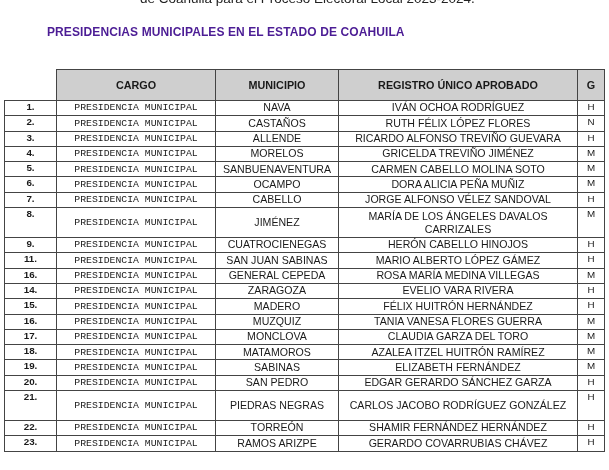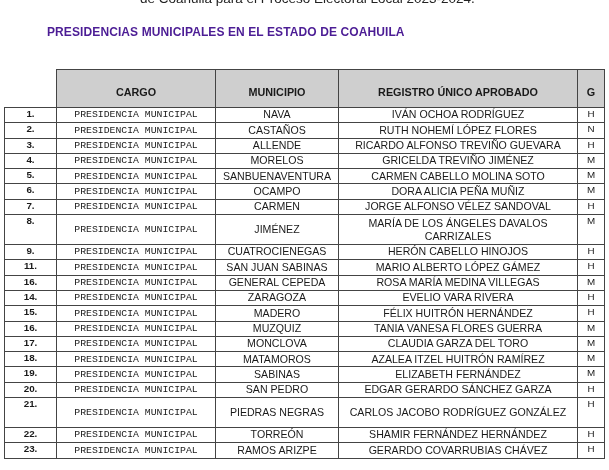--- a/index.html
+++ b/index.html
@@ -1,21 +1,21 @@
 <!DOCTYPE html>
 <html><head>
 <meta charset="utf-8">
 <style>
   html, body { margin:0; padding:0; }
   body { width:609px; height:470px; overflow:hidden; background:#fff; position:relative; font-family:"Liberation Sans", sans-serif; color:#1a1a1a; }
   .intro { position:absolute; left:140px; top:-9px; font-size:13.5px; color:#222; white-space:nowrap; }
   .title { position:absolute; left:47px; top:25px; font-size:12px; font-weight:bold; letter-spacing:0.1px; color:#4c1d95; white-space:nowrap; }
   table { position:absolute; left:4px; top:69px; border-collapse:collapse; table-layout:fixed; }
   td, th { border:1px solid #444; padding:0; text-align:center; font-size:10.6px; line-height:13.5px; overflow:hidden; white-space:nowrap; }
-  th { background:#cfcfcf; font-weight:bold; height:21px; font-size:10.8px; vertical-align:top; padding-top:16px; }
+  th { background:#cfcfcf; font-weight:bold; height:21px; font-size:10.8px; vertical-align:top; padding-top:9px; }
   th.blank { background:#fff; border:none; border-bottom:1px solid #444; }
   td { height:14.3px; }
   td.num { font-weight:bold; font-size:9.8px; vertical-align:top; line-height:12px; }
   td.cargo { font-size:9.8px;font-family:Liberation Mono, monospace; }
   td.g { font-size:9.8px; vertical-align:top; line-height:12px; }
   tr.tall td { height:29px; }
   td.wrap { white-space:normal; line-height:13px; }
 </style>
 </head>
 <body>
@@ -45,21 +45,21 @@
         <td class="num">1.</td>
         <td class="cargo">PRESIDENCIA MUNICIPAL</td>
         <td class="municipio">NAVA</td>
         <td class="registro">IVÁN OCHOA RODRÍGUEZ</td>
         <td class="g">H</td>
       </tr>
       <tr>
         <td class="num">2.</td>
         <td class="cargo">PRESIDENCIA MUNICIPAL</td>
         <td class="municipio">CASTAÑOS</td>
-        <td class="registro">RUTH NOHEMÍ LÓPEZ FLORES</td>
+        <td class="registro">RUTH FÉLIX LÓPEZ FLORES</td>
         <td class="g">N</td>
       </tr>
       <tr>
         <td class="num">3.</td>
         <td class="cargo">PRESIDENCIA MUNICIPAL</td>
         <td class="municipio">ALLENDE</td>
         <td class="registro">RICARDO ALFONSO TREVIÑO GUEVARA</td>
         <td class="g">H</td>
       </tr>
       <tr>
@@ -79,21 +79,21 @@
       <tr>
         <td class="num">6.</td>
         <td class="cargo">PRESIDENCIA MUNICIPAL</td>
         <td class="municipio">OCAMPO</td>
         <td class="registro">DORA ALICIA PEÑA MUÑIZ</td>
         <td class="g">M</td>
       </tr>
       <tr>
         <td class="num">7.</td>
         <td class="cargo">PRESIDENCIA MUNICIPAL</td>
-        <td class="municipio">CARMEN</td>
+        <td class="municipio">CABELLO</td>
         <td class="registro">JORGE ALFONSO VÉLEZ SANDOVAL</td>
         <td class="g">H</td>
       </tr>
       <tr class="tall">
         <td class="num">8.</td>
         <td class="cargo">PRESIDENCIA MUNICIPAL</td>
         <td class="municipio">JIMÉNEZ</td>
         <td class="registro wrap">MARÍA DE LOS ÁNGELES DAVALOS CARRIZALES</td>
         <td class="g">M</td>
       </tr>

